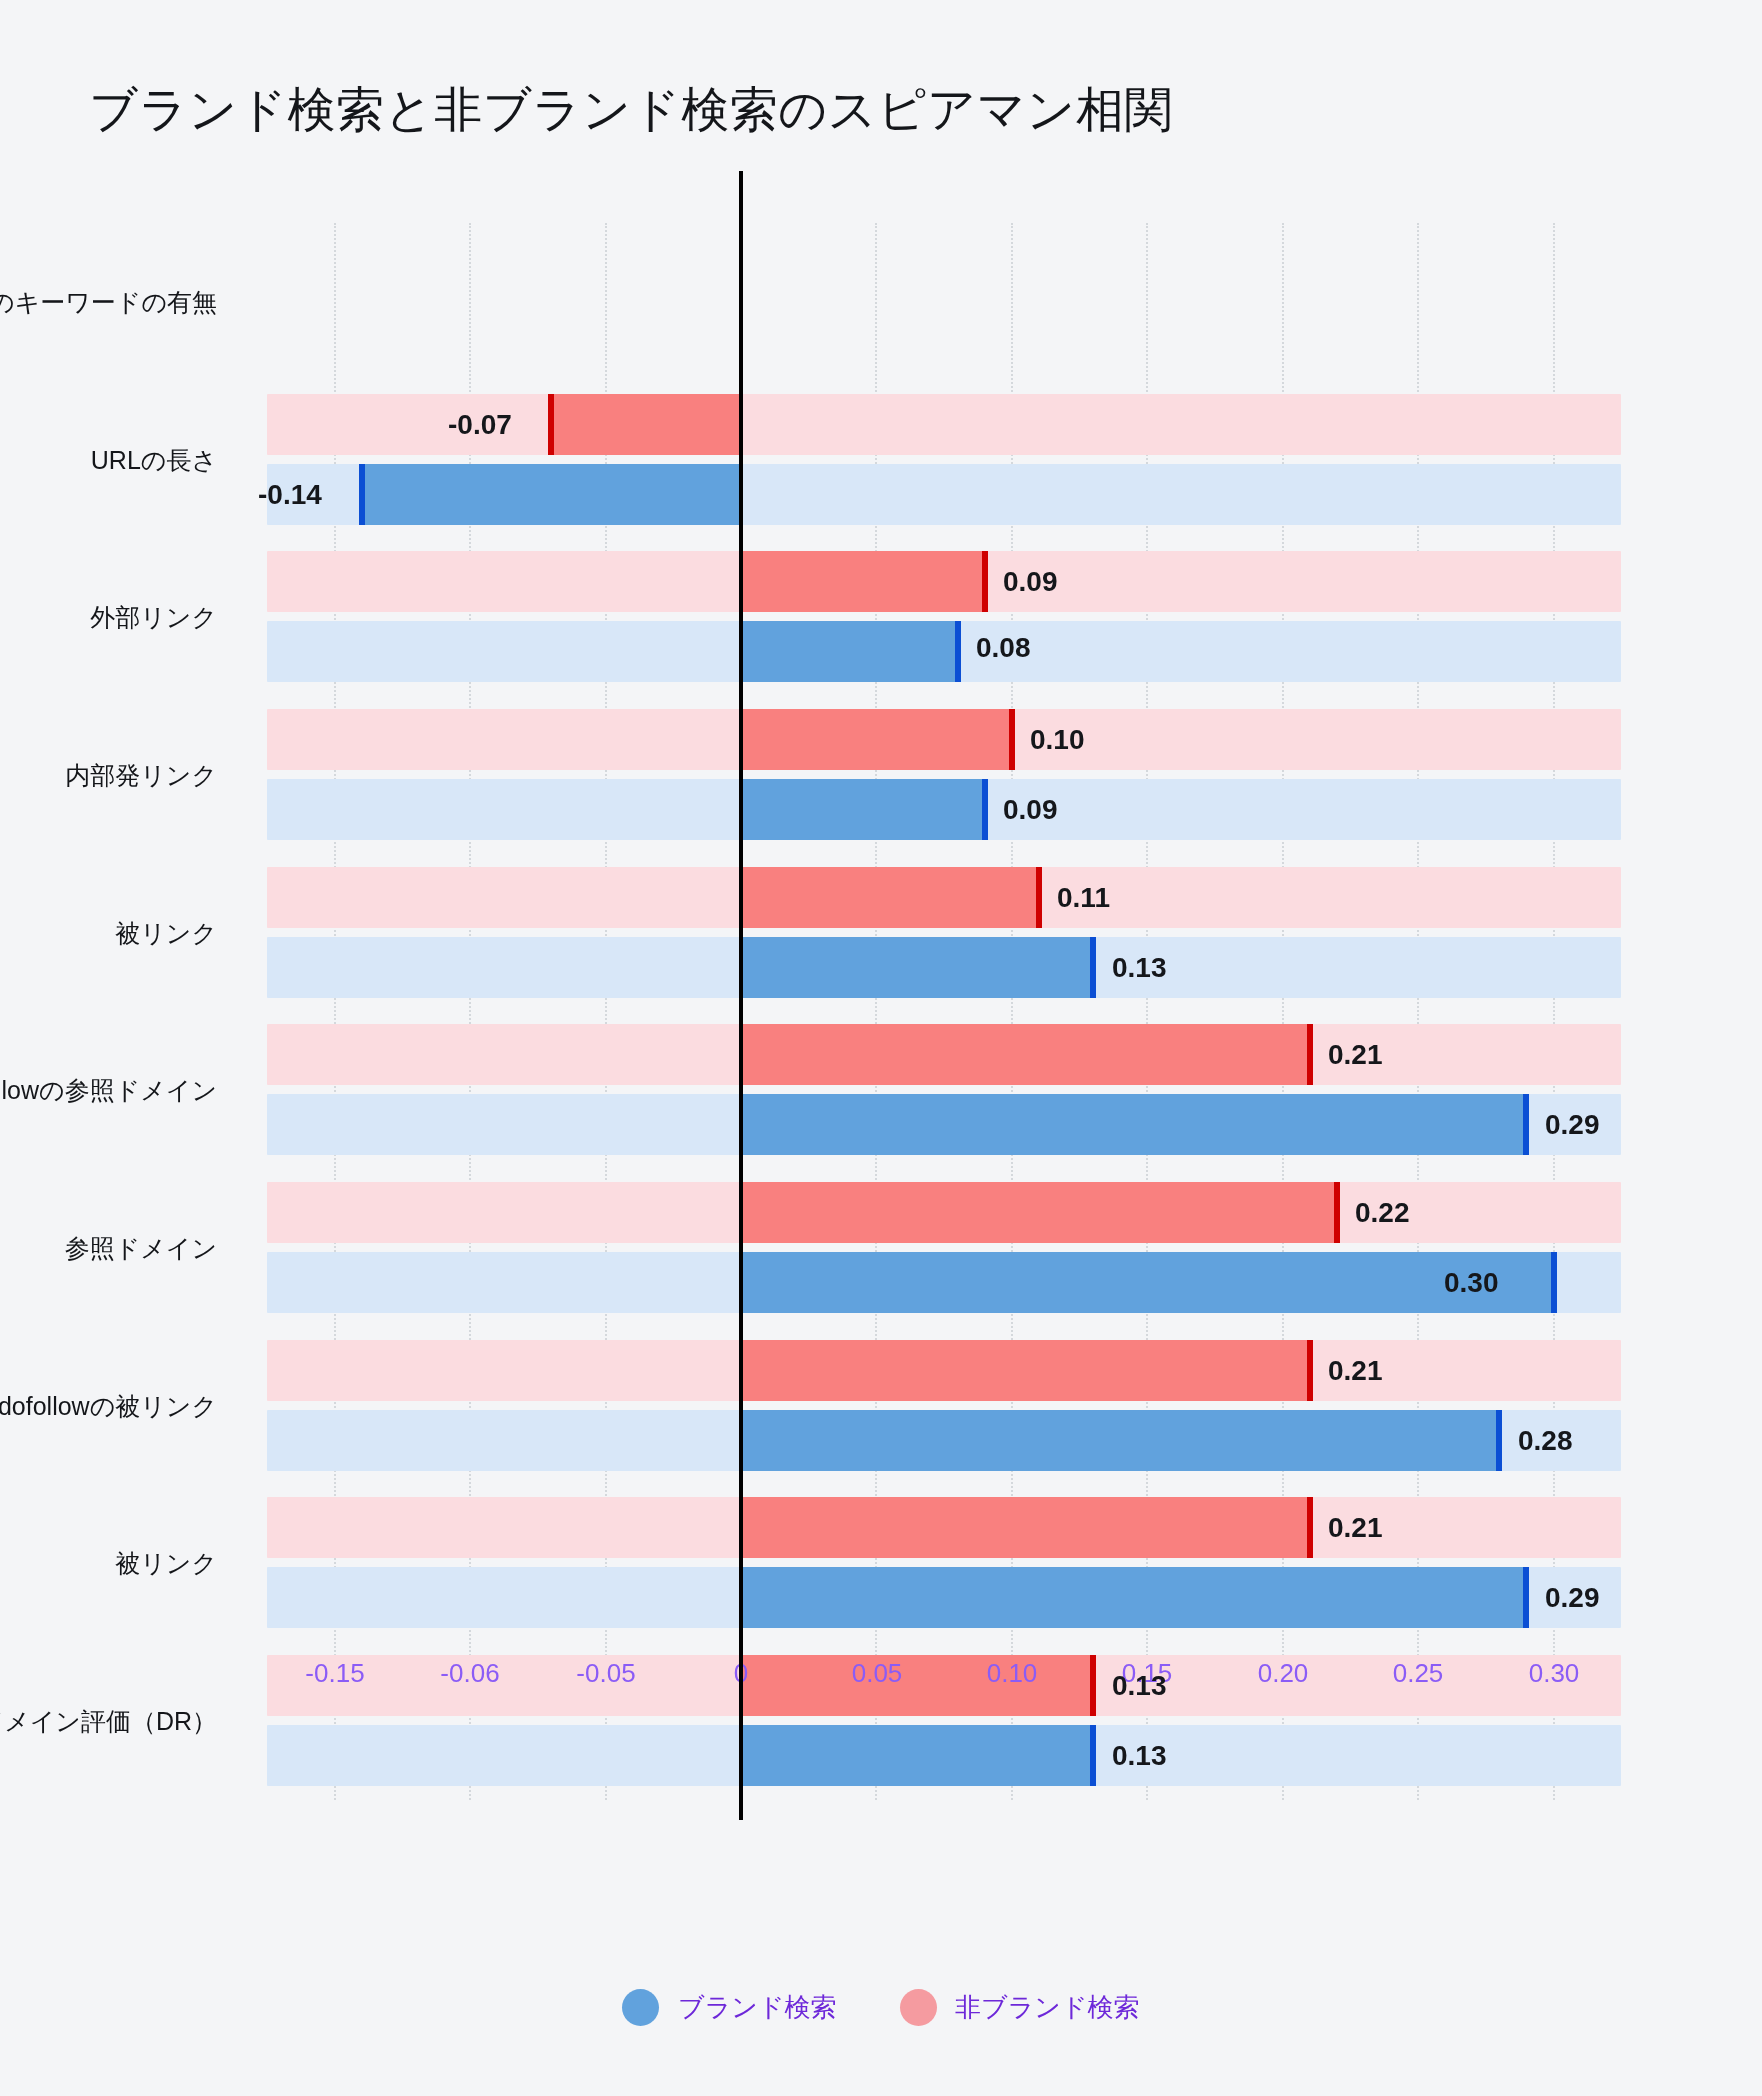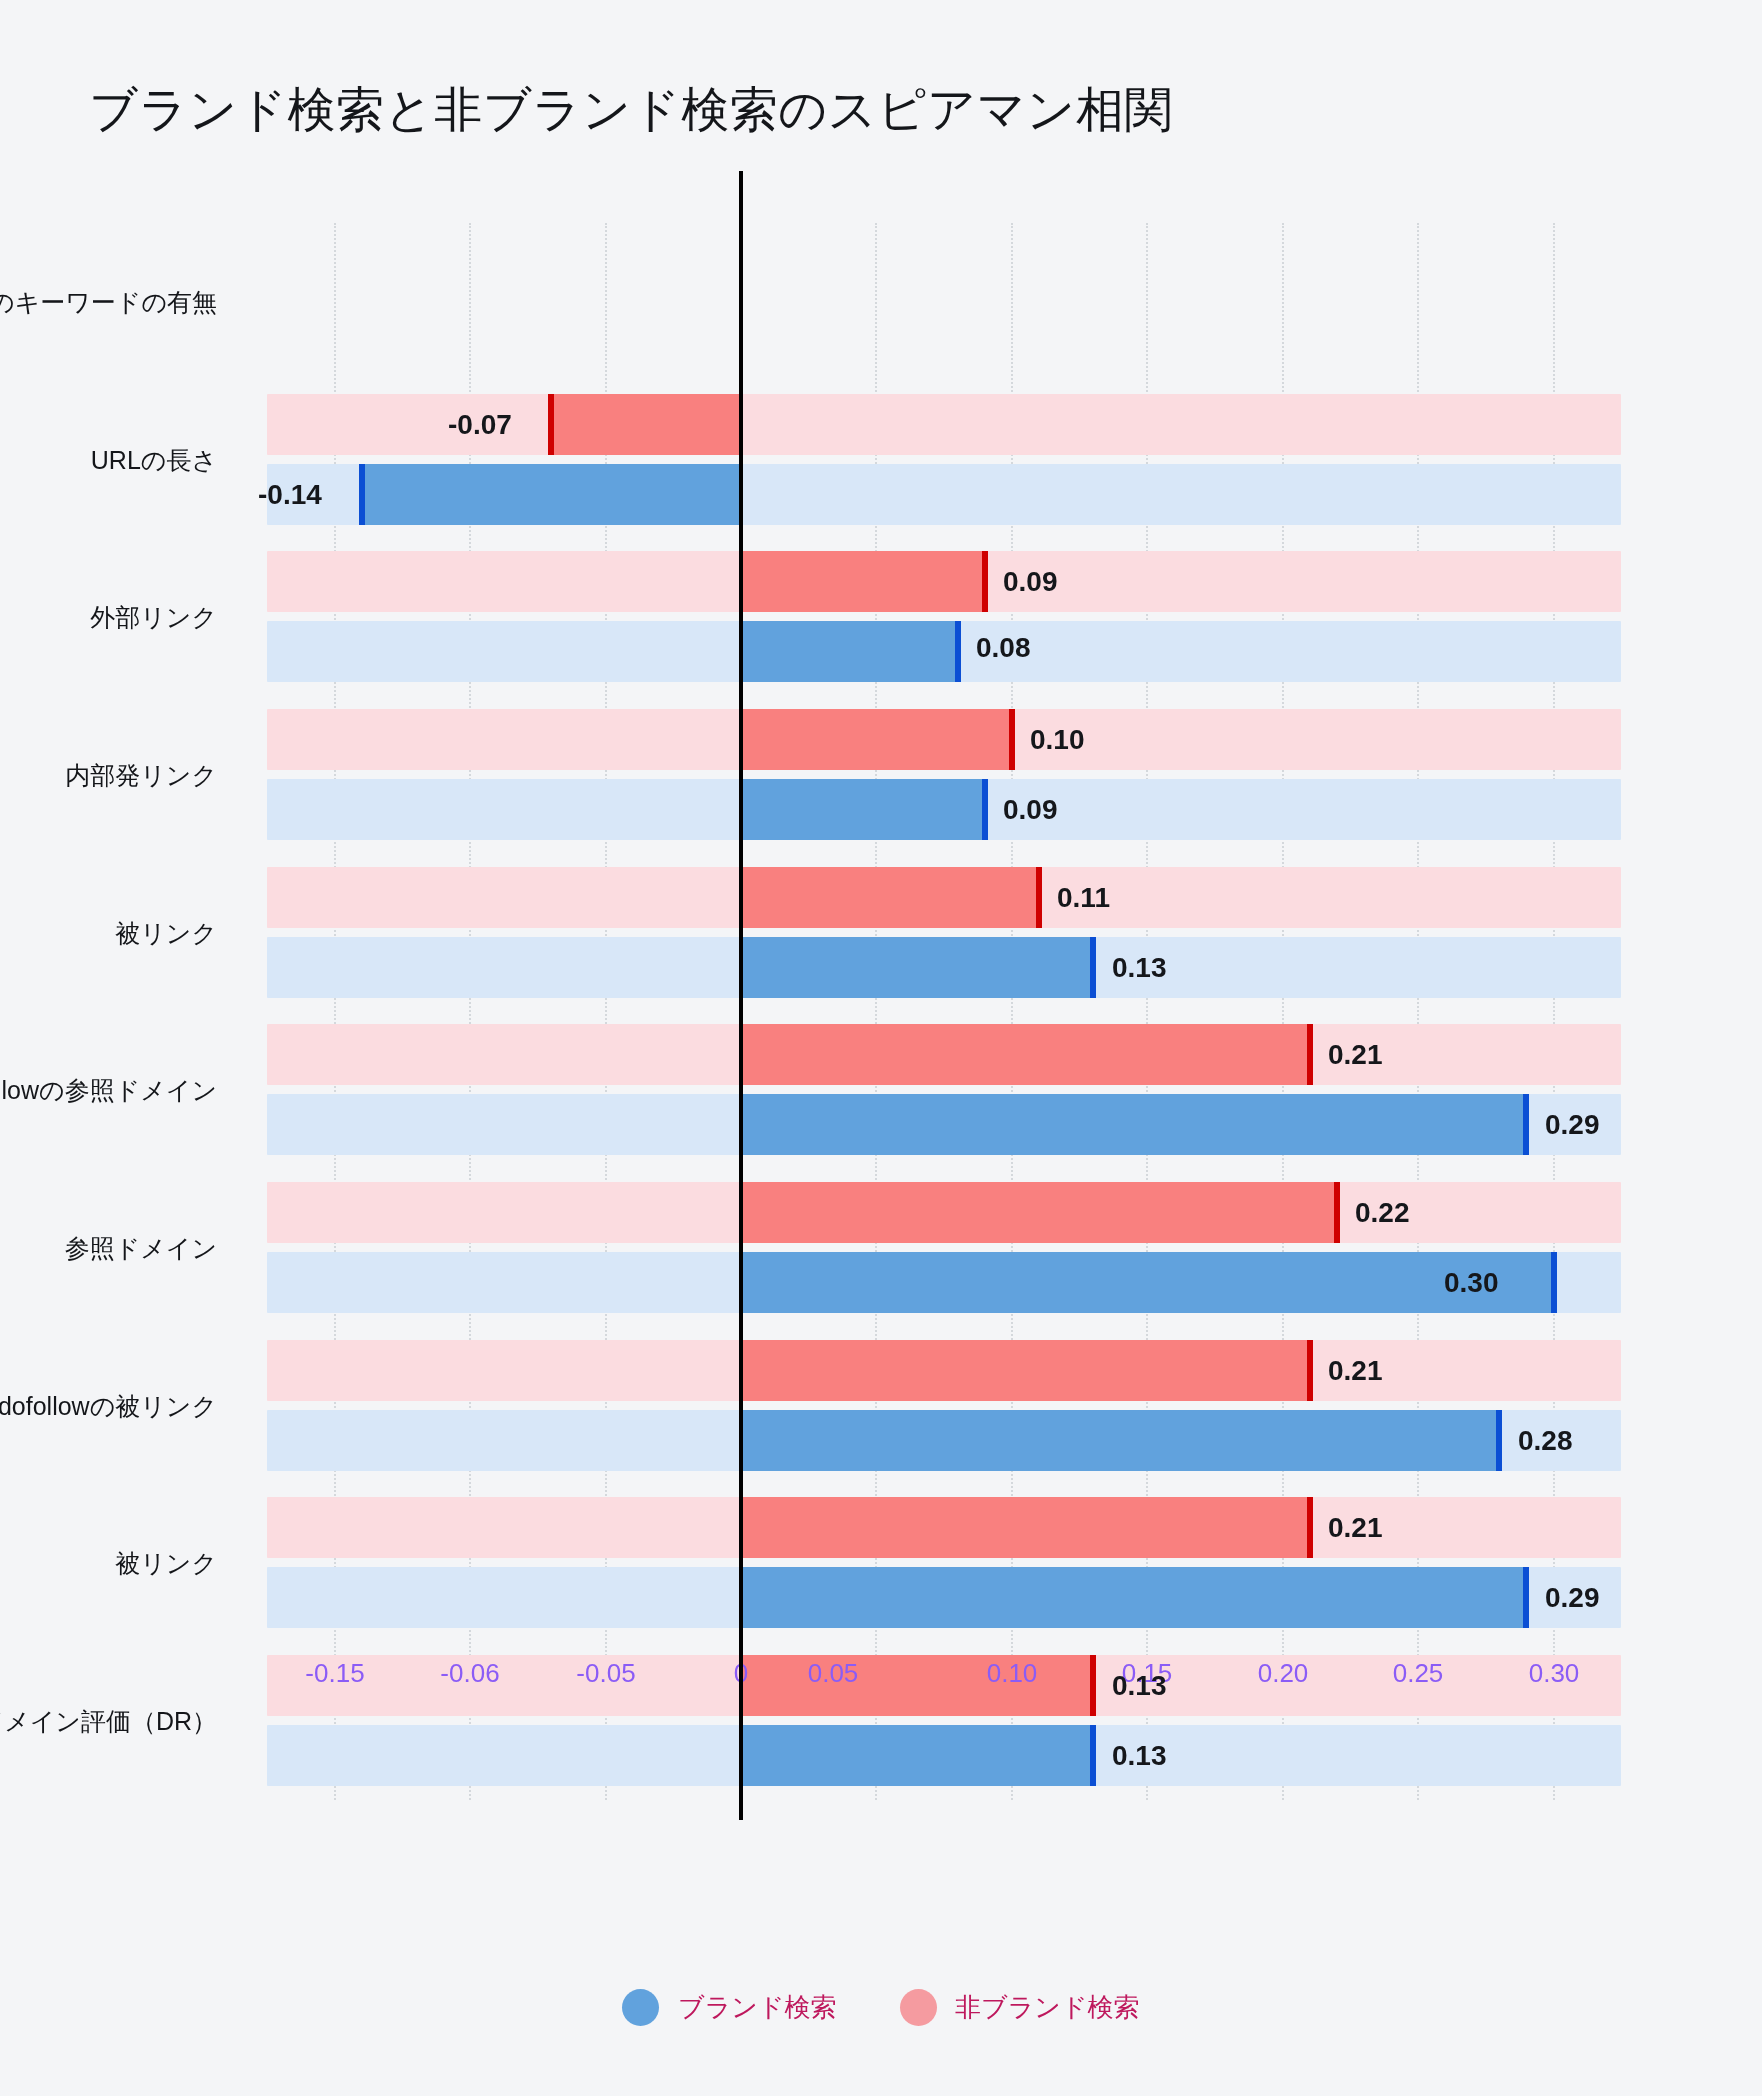--- a/index.html
+++ b/index.html
@@ -108,21 +108,21 @@
     display: flex;
     justify-content: center;
     align-items: center;
     gap: 63px;
   }
   .legend-item { display: flex; align-items: center; gap: 18.6px; }
   .legend-dot {
     width: 37px; height: 37px; border-radius: 50%;
     display: block;
   }
-  .legend-text { font-size: 26px; color: #be185d; white-space: nowrap; }
+  .legend-text { font-size: 26px; color: #6d28d9; white-space: nowrap; }
 </style>
 </head>
 <body>
 
 <div id="root">
 
   <div class="chart-title">ブランド検索と非ブランド検索のスピアマン相関</div>
 
   <div class="label-col" id="label-col">
       <div class="cat-label" style="top: 79px;">URLのキーワードの有無</div>
@@ -256,21 +256,21 @@
         <div class="val" style="top: 100px; left: 845px;">0.13</div>
       </div>
       <div class="zeroline" style="left: 472px;"></div>
     </div>
 
   <div id="ticks">
       <div class="tick" style="left: 335px;">-0.15</div>
       <div class="tick" style="left: 470px;">-0.06</div>
       <div class="tick" style="left: 606px;">-0.05</div>
       <div class="tick" style="left: 741px;">0</div>
-      <div class="tick" style="left: 833px;">0.05</div>
+      <div class="tick" style="left: 877px;">0.05</div>
       <div class="tick" style="left: 1012px;">0.10</div>
       <div class="tick" style="left: 1147px;">0.15</div>
       <div class="tick" style="left: 1283px;">0.20</div>
       <div class="tick" style="left: 1418px;">0.25</div>
       <div class="tick" style="left: 1554px;">0.30</div>
     </div>
 
 
   <div class="legend" id="legend">
       <div class="legend-item">

